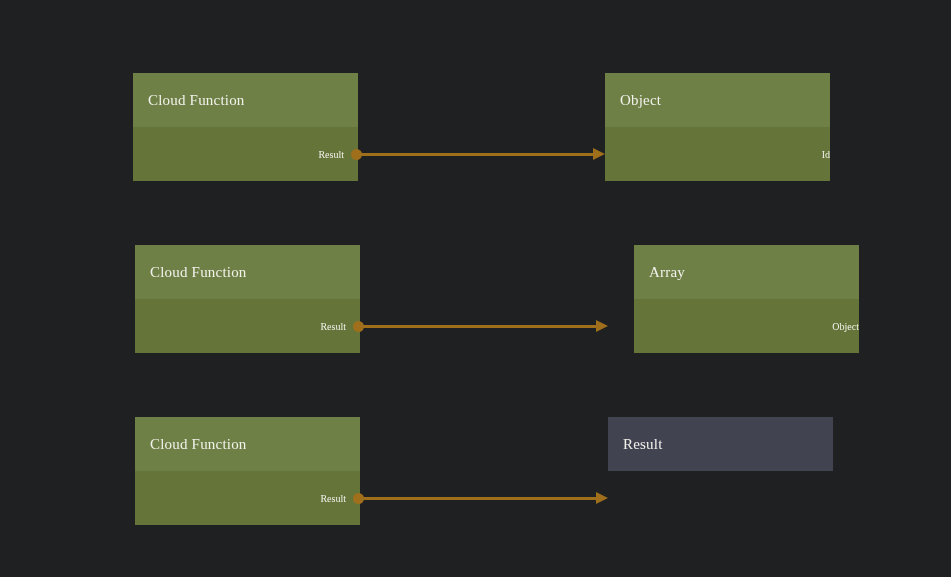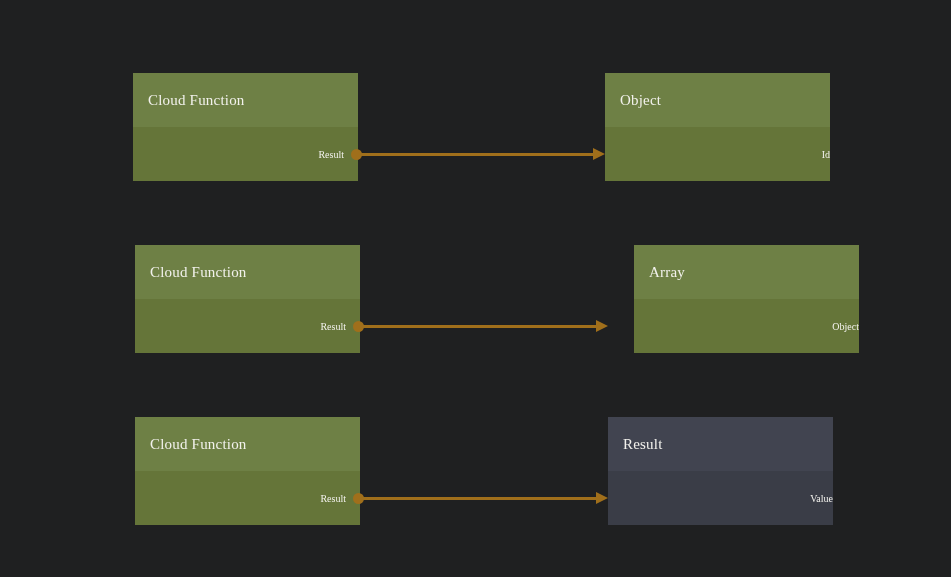--- a/index.html
+++ b/index.html
@@ -116,23 +116,20 @@
     </div>
     <div class="node-body port-out">
       <span>Result</span>
     </div>
   </div>
 
   <div class="node dark" style="left:608px; top:417px;">
     <div class="node-header">
       <span>Result</span>
     </div>
-    <div class="node-body port-in">
-      <span>Value</span>
-    </div>
   </div>
 
   <div>
     <span class="port-dot" style="left:350.5px; top:148.5px;"></span>
     <div class="wire" style="left:356px; top:152.5px; width:237px;"></div>
     <div class="arrow-head" style="left:593px; top:148px;"></div>
   </div>
 
   <div>
     <span class="port-dot" style="left:352.5px; top:320.5px;"></span>

